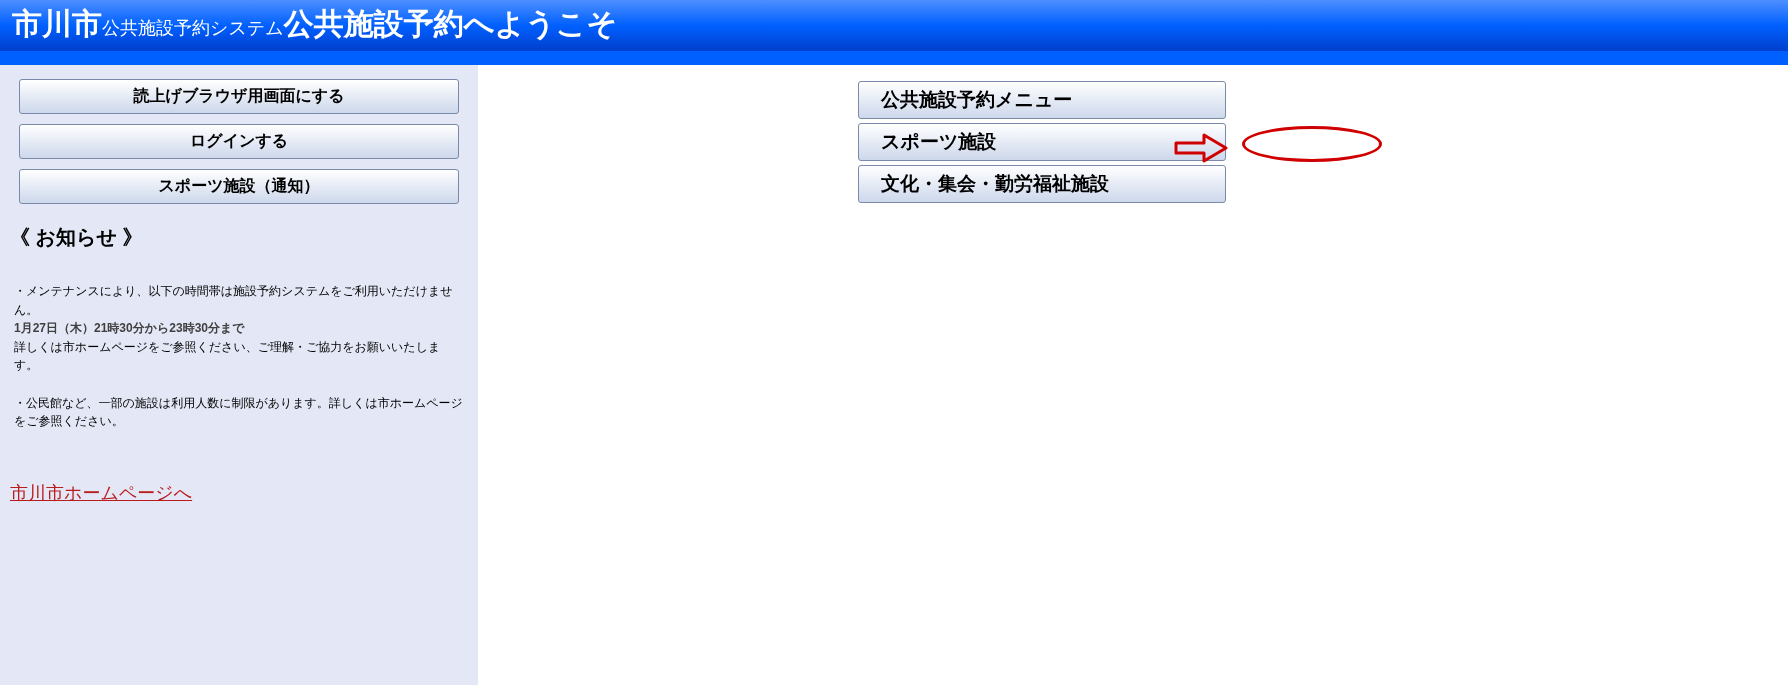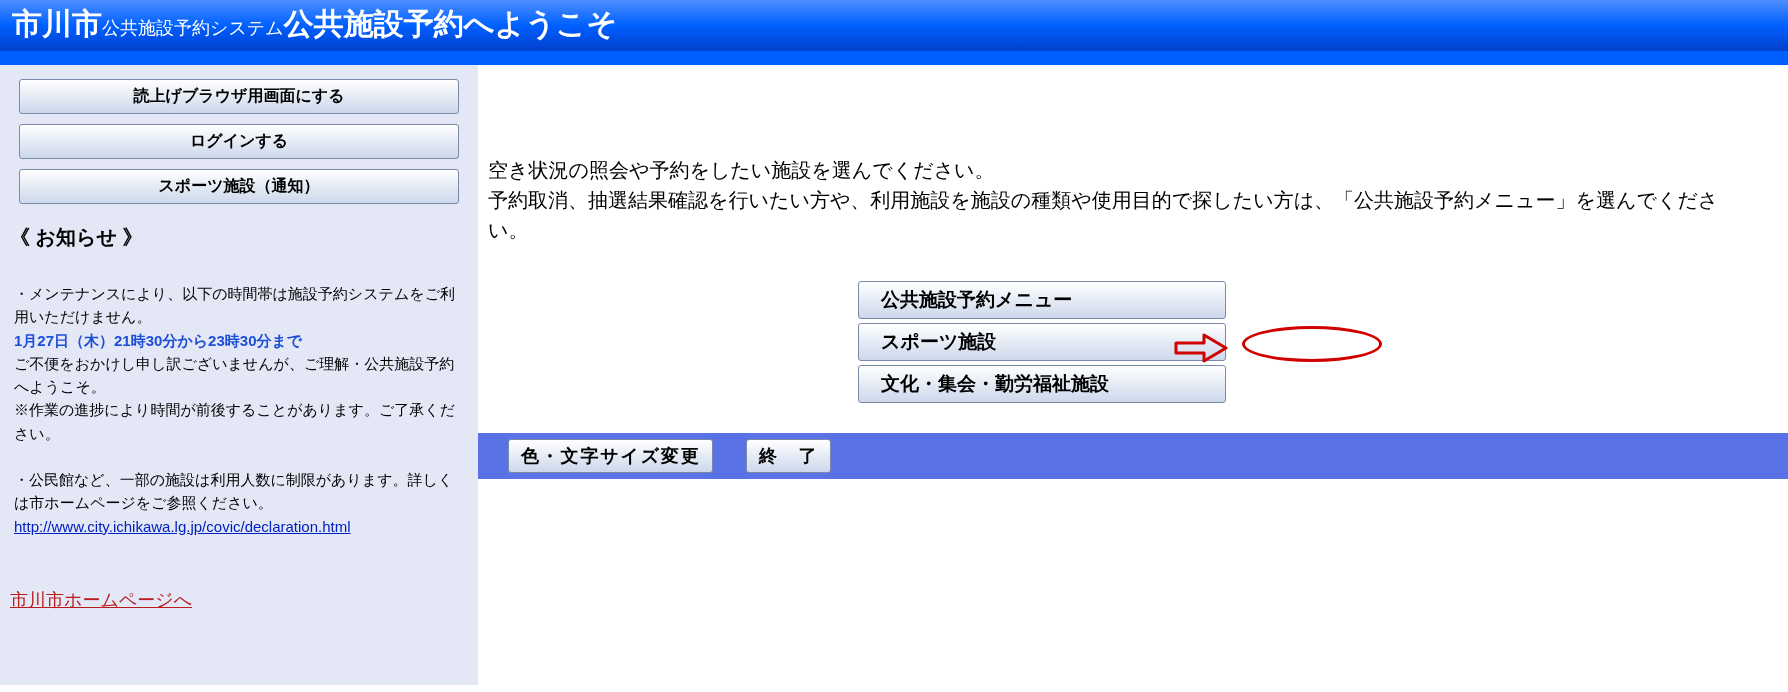--- a/index.html
+++ b/index.html
@@ -39,22 +39,22 @@
     background: linear-gradient(to bottom, #ffffff 0%, #e8edf6 45%, #cdd8ec 100%);
     border: 1px solid #7a8aa8;
     border-radius: 3px;
     cursor: pointer;
   }
   .notice-head {
     font-size: 20px;
     font-weight: bold;
     margin: 20px 0 24px;
   }
-  .notice-body { font-size: 15px; line-height: 1.55; padding: 0 4px; margin-top: 31px; }
-  .notice-body .red { color: #1d4ed8; font-weight: bold; }
+  .notice-body { font-size: 12px; line-height: 1.55; padding: 0 4px; margin-top: 31px; }
+  .notice-body .red { color: #404040; font-weight: bold; }
   .notice-link { color: #0020c0; text-decoration: underline; word-break: break-all; }
   .home-link { display: inline-block; margin-top: 50px; color: #b91c1c; text-decoration: underline; font-size: 18px; }
   
   .main {
     flex: 1;
     padding: 0;
     position: relative;
   }
   .instructions {
     font-size: 20px;
@@ -125,46 +125,36 @@
 
   <div class="sidebar">
     <button class="side-btn">読上げブラウザ用画面にする</button>
     <button class="side-btn">ログインする</button>
     <button class="side-btn">スポーツ施設（通知）</button>
 
     <div class="notice-head">《 お知らせ 》</div>
     <div class="notice-body">
       <div>・メンテナンスにより、以下の時間帯は施設予約システムをご利用いただけません。</div>
       <div class="red">1月27日（木）21時30分から23時30分まで</div>
-      <div>ご不便をおかけし申し訳ございませんが、ご理解・公共施設予約へようこそ。</div>
-      <div>※作業の進捗により時間が前後することがあります。ご了承ください。</div>
+      <div>詳しくは市ホームページをご参照ください、ご理解・ご協力をお願いいたします。</div>
       <br>
       <div>・公民館など、一部の施設は利用人数に制限があります。詳しくは市ホームページをご参照ください。</div>
-      <a href="#" class="notice-link">http://www.city.ichikawa.lg.jp/covic/declaration.html</a>
     </div>
 
     <a href="#" class="home-link">市川市ホームページへ</a>
   </div>
 
   <div class="main">
-    <div class="instructions">
-      <div>空き状況の照会や予約をしたい施設を選んでください。</div>
-      <div>予約取消、抽選結果確認を行いたい方や、利用施設を施設の種類や使用目的で探したい方は、「公共施設予約メニュー」を選んでください。</div>
-    </div>
 
     <div class="menu-btns">
       <button class="menu-btn">公共施設予約メニュー</button>
       <button class="menu-btn">スポーツ施設</button>
       <button class="menu-btn">文化・集会・勤労福祉施設</button>
 
       <svg class="annotation-arrow" width="54" height="30" viewBox="0 0 54 30">
         <path d="M2 10 L30 10 L30 2 L52 15 L30 28 L30 20 L2 20 Z" fill="none" stroke="#d00000" stroke-width="3" stroke-linejoin="round"></path>
       </svg>
       <div class="annotation-circle"></div>
     </div>
 
-    <div class="footer-bar">
-      <button class="footer-btn">色・文字サイズ変更</button>
-      <button class="footer-btn">終　了</button>
-    </div>
   </div>
 
 </div>
 
 </body></html>

